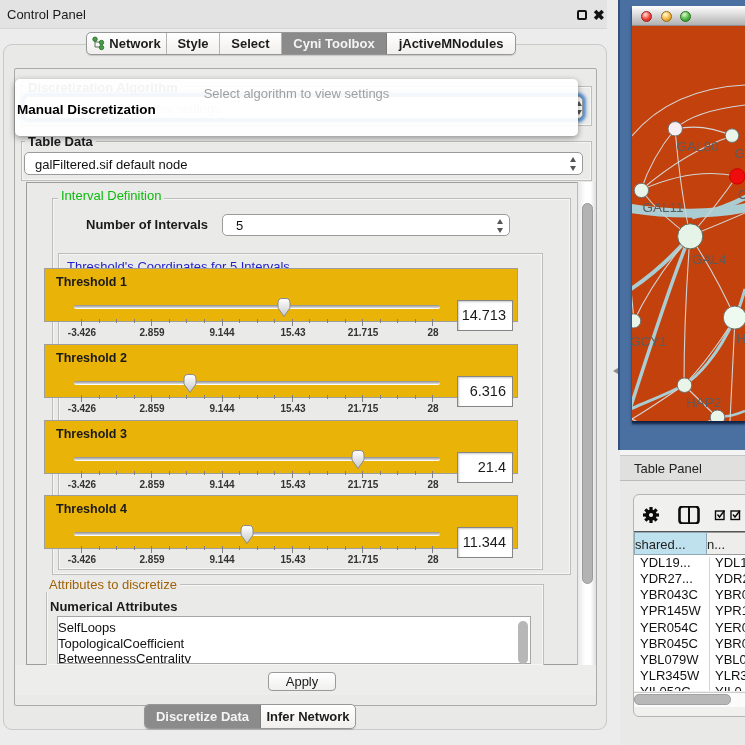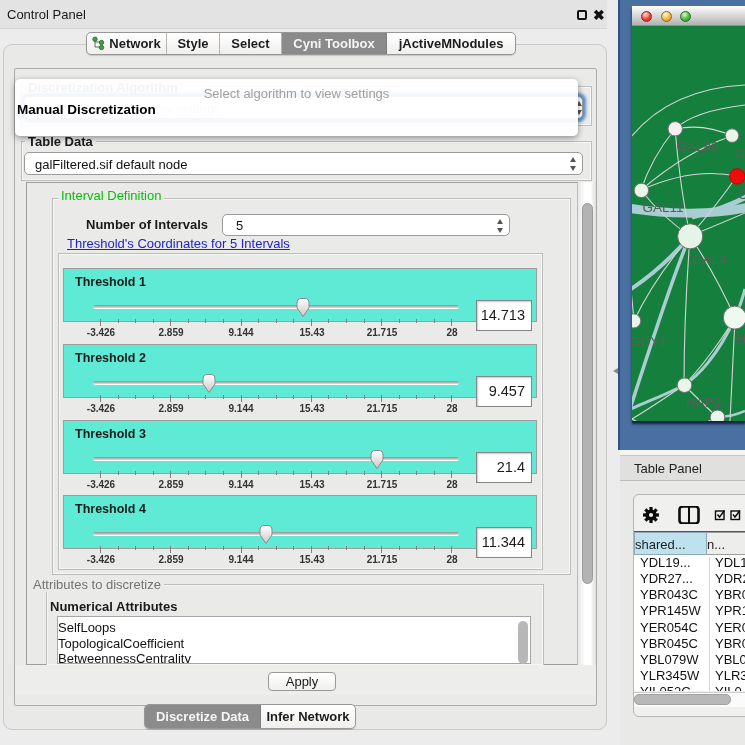--- a/index.html
+++ b/index.html
@@ -53,55 +53,55 @@
 #vsbthumb { left:582px; top:203px; width:11px; height:381px; background:#b3b3b3; border-radius:6px; border:1px solid #9a9a9a; }
 
 
 #idg { left:52px; top:198px; width:519px; height:377px; }
 #idgt { left:58px; top:188px; color:#0cbc0c; }
 #noi { left:86px; top:217px; font-size:13px; font-weight:bold; color:#1a1a1a; }
 #noicombo { left:222px; top:214px; width:288px; height:22px; background:#fff; border:1px solid #9b9b9b; border-radius:5px; }
 #noicombo .txt { position:absolute; left:13px; top:3px; font-size:13px; color:#111; }
 
 #tcg { left:58px; top:253px; width:485px; height:317px; }
-#tcgt { left:64px; top:236px; color:#2222cc;text-decoration:underline; }
-
-
-.tbox { left:63px; width:474px; height:54px; background:#5eead4; border:1px solid #9e9e9e; }
+#tcgt { left:64px; top:259px; color:#2222cc;text-decoration:underline; }
+
+
+.tbox { left:44px; width:474px; height:54px; background:#eab308; border:1px solid #9e9e9e; }
 .tbox .lbl { position:absolute; left:11px; top:6px; font-size:12.5px; font-weight:bold; color:#1a1a1a; }
 .tbox .track { position:absolute; left:29px; top:36px; width:366px; height:4px; border-radius:2px; background:linear-gradient(#8f8f8f,#dedede); border-bottom:1px solid #fdfdfd; }
 .tbox .ticks1 { position:absolute; left:36px; top:50px; width:353px; height:4px; background:repeating-linear-gradient(90deg,#808080 0px,#808080 1px,transparent 1px,transparent 17.573px); }
 .tbox .ticks2 { position:absolute; left:36px; top:50px; width:353px; height:7px; background:repeating-linear-gradient(90deg,#808080 0px,#808080 1px,transparent 1px,transparent 70.292px); }
 .tbox .tl { position:absolute; top:58px; width:44px; text-align:center; font-size:10px; font-weight:bold; color:#333; }
 .tbox .val { position:absolute; left:412px; top:31px; width:56px; height:31px; background:#fff; border:1px solid #868686; box-shadow:inset 1px 1px 2px rgba(0,0,0,0.22); font-size:14.5px; color:#1a1a1a; text-align:right; padding:6px 6px 0 0; }
 .thumb { position:absolute; top:28px; width:16px; height:21px; }
 
 
 #atg { left:46px; top:584px; width:498px; height:81px; border-bottom:none; }
-#atgt { left:30px; top:577px; color:#737373; }
+#atgt { left:46px; top:577px; color:#a16207; }
 #numattr { left:50px; top:599px; font-size:13px; font-weight:bold; color:#1a1a1a; }
 #attrlist { left:57px; top:616px; width:474px; height:48px; overflow:hidden; background:#fff; border:1px solid #a6a6a6; font-size:13px; color:#111; padding-top:3px; }
 #attrlist div { padding-left:0; height:15.7px; line-height:15.7px; }
 #attrsbthumb { left:518px; top:621px; width:10px; height:43px; background:#b7b7b7; border-radius:5px; }
 
 
 #applyrow { left:15px; top:665px; width:581px; height:30px; background:#ededec; }
 #applybtn { left:268px; top:672px; width:68px; height:19px; background:linear-gradient(#ffffff,#f0f0ee); border:1px solid #9a9a9a; border-radius:4px; font-size:13px; color:#1a1a1a; text-align:center; line-height:17px; }
 
 
 #popup { left:15px; top:79px; width:563px; height:57px; background:rgba(255,255,255,0.92); border-radius:5px; box-shadow:0 2px 6px rgba(0,0,0,0.4); }
 #popup .r1 { position:absolute; left:0; top:7px; width:100%; text-align:center; font-size:13px; color:#9f9f9f; }
 #popup .r2 { position:absolute; left:2px; top:23px; font-size:13.5px; font-weight:bold; color:#000; }
 #popup .r3 { position:absolute; left:2px; top:38px; font-size:13.5px; color:#000; }
 
 
 #rgutter { left:607px; top:0; width:13px; height:745px; background:#ececec; }
 #divarrow { left:613px; top:368px; width:0; height:0; border-top:3px solid transparent; border-bottom:3px solid transparent; border-right:5px solid #8a8a8a; }
 #bluepanel { left:618px; top:0; width:127px; height:450px; background:#4a70a2; border-left:2px solid #2f5080; }
-#netwin { left:632px; top:6px; width:113px; height:415px; background:#15803d; box-shadow:0 3px 3px rgba(8,25,55,0.75); }
+#netwin { left:632px; top:6px; width:113px; height:415px; background:#c2410c; box-shadow:0 3px 3px rgba(8,25,55,0.75); }
 #nettitle { left:0; top:0; width:113px; height:20px; background:linear-gradient(#fafafa,#b2b2b2); border-top:1px solid #fdfdfd; border-bottom:1px solid #8e8e8e; }
 .tl0 { top:5px; width:11px; height:11px; border-radius:50%; }
 #tlr { left:9px; background:radial-gradient(circle at 38% 28%, #ffc9c4 8%, #ee4338 55%, #bb2217); border:1px solid #992019; }
 #tly { left:29px; background:radial-gradient(circle at 38% 28%, #fff3c8 8%, #f3b440 55%, #c5821a); border:1px solid #966d12; }
 #tlg { left:48px; background:radial-gradient(circle at 38% 28%, #ccf2bc 8%, #4cb844 55%, #27821f); border:1px solid #2a6e21; }
 
 #tpbar { left:620px; top:455px; width:125px; height:26px; background:#e0e0df; border-top:1px solid #c5c5c5; border-bottom:1px solid #bcbcbc; }
 #tpbar .t { position:absolute; left:14px; top:5px; font-size:13px; color:#222; }
 #tpgap { left:620px; top:450px; width:125px; height:5px; background:#f4f4f4; }
 #belowbar { left:620px; top:481px; width:125px; height:264px; background:#e9e9e8; }
@@ -204,21 +204,21 @@
       <div class="ticks2"></div>
     <div class="tl" style="left:15px;">-3.426</div>
     <div class="tl" style="left:85px;">2.859</div>
     <div class="tl" style="left:155px;">9.144</div>
     <div class="tl" style="left:226px;">15.43</div>
     <div class="tl" style="left:296px;">21.715</div>
     <div class="tl" style="left:366px;">28</div>
     <svg class="thumb" style="left:137px;" width="16" height="21" viewBox="0 0 16 21">
         <path d="M2,6 Q2,1.5 6,1.5 L10,1.5 Q14,1.5 14,6 L14,11 L8,19.5 L2,11 Z" fill="url(#tg1)" stroke="#8a8a8a" stroke-width="1"></path>
       </svg>
-    <div class="val">9.457</div>
+    <div class="val">6.316</div>
   </div>
 
   <div class="abs tbox" style="top:419.5px;">
     <div class="lbl">Threshold 3</div>
     <div class="track"></div>
     <div class="ticks1"></div>
       <div class="ticks2"></div>
     <div class="tl" style="left:15px;">-3.426</div>
     <div class="tl" style="left:85px;">2.859</div>
     <div class="tl" style="left:155px;">9.144</div>

